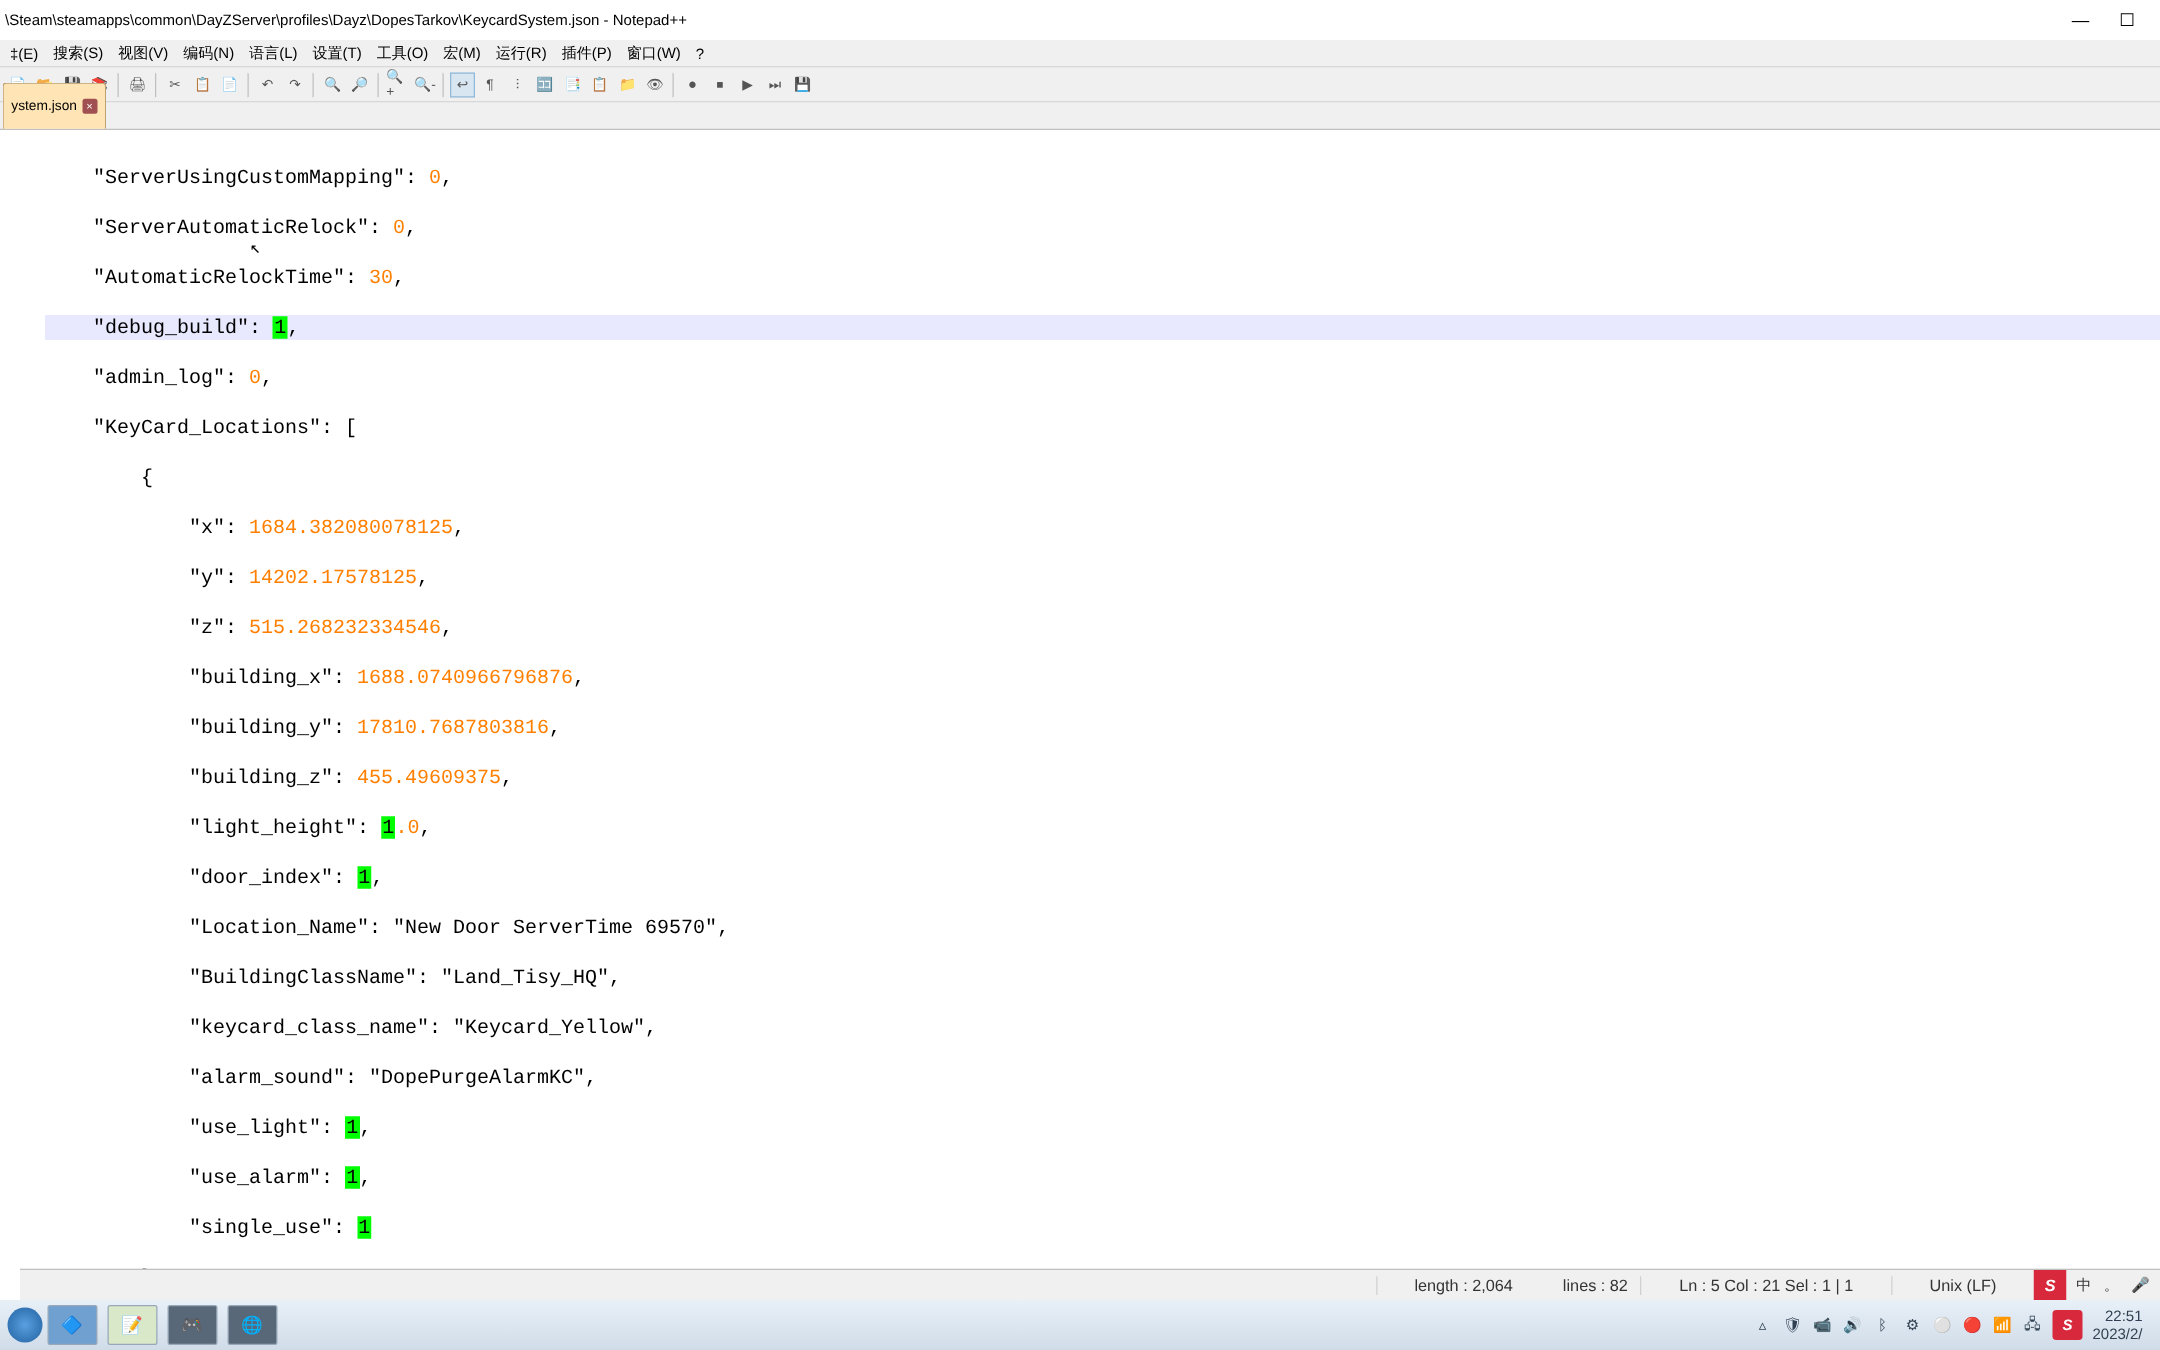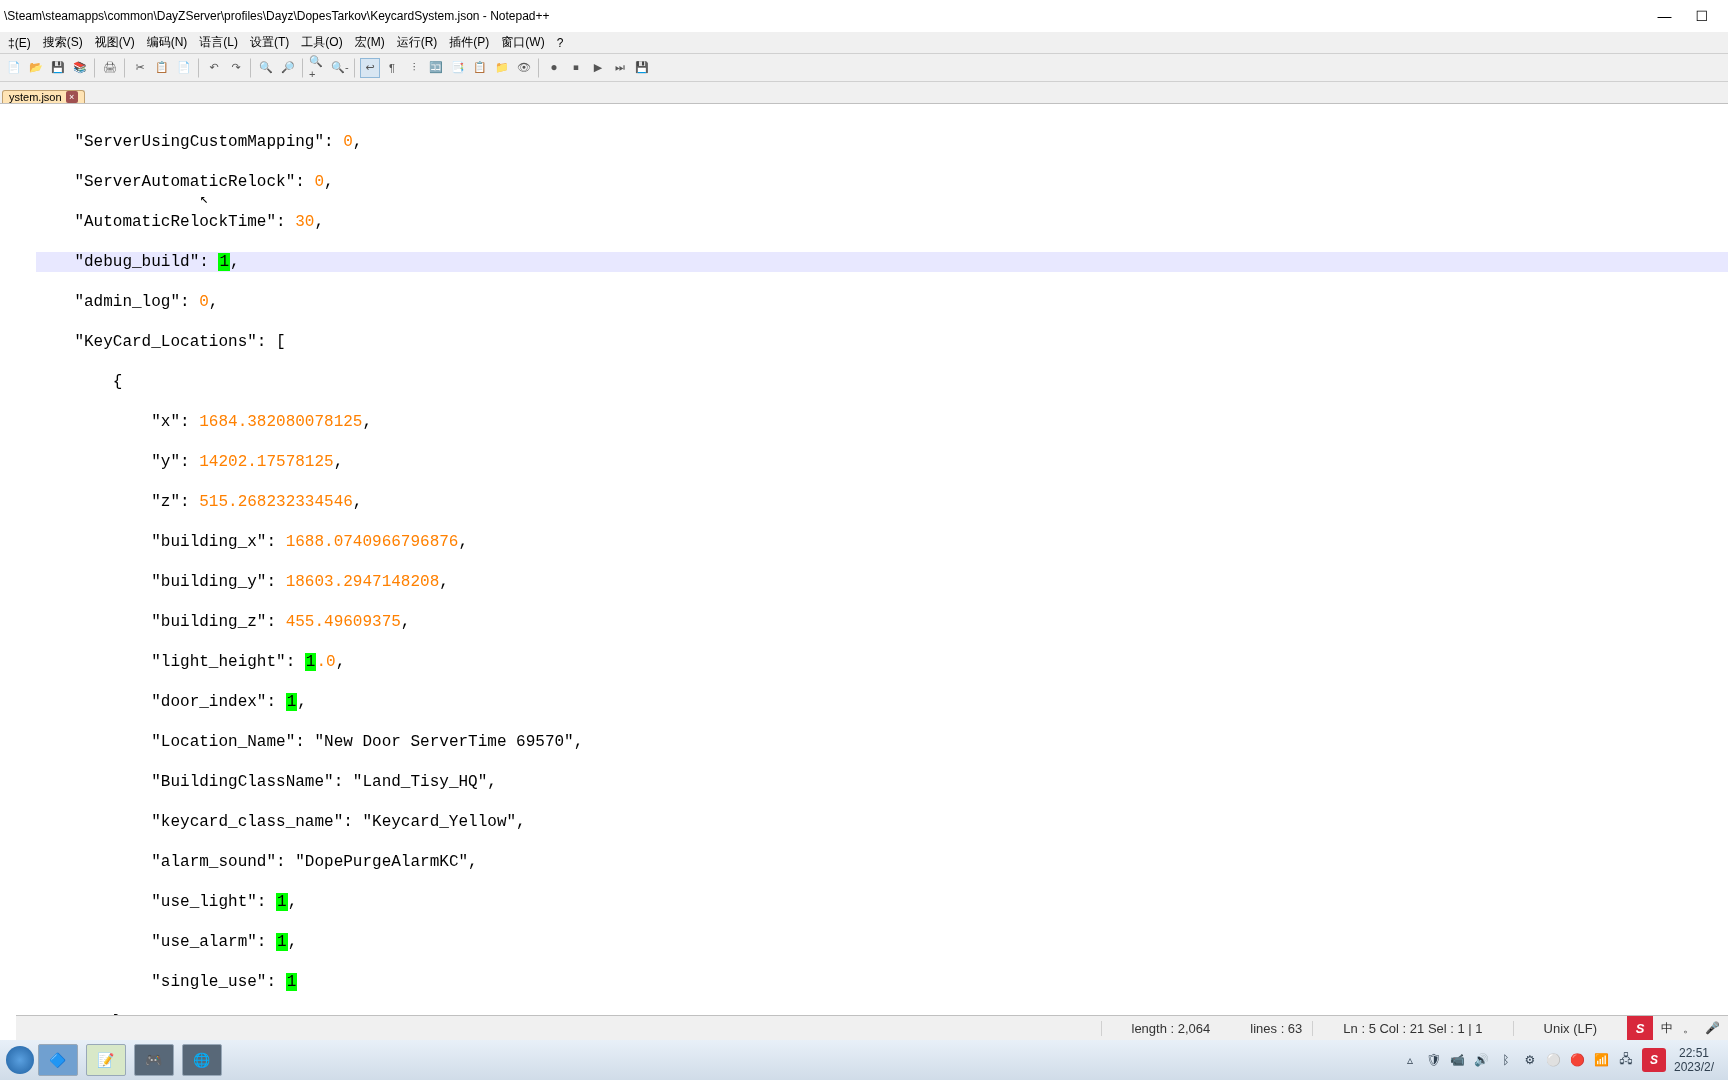--- a/index.html
+++ b/index.html
@@ -72,21 +72,21 @@
   background: #f0f0f0;
   display: flex;
   align-items: flex-end;
   padding-left: 2px;
   border-bottom: 1px solid #c0c0c0;
 }
 .tab {
   background: #ffe4b5;
   border: 1px solid #c0a070;
   border-bottom: none;
-  padding: 0 6px;
+  padding: 12px 6px;
   font-size: 11px;
   display: flex;
   align-items: center;
   gap: 4px;
   border-radius: 3px 3px 0 0;
 }
 .tab .close-x {
   width: 12px; height: 12px;
   background: #a05050;
   color: #fff;
@@ -181,21 +181,21 @@
 .tray {
   margin-left: auto;
   display: flex;
   align-items: center;
   gap: 8px;
   padding-right: 8px;
   color: #304050;
   font-size: 12px;
 }
 .tray .tray-icon { width: 16px; height: 16px; display: flex; align-items: center; justify-content: center; }
-.tray .clock { text-align: center; line-height: 14px; font-size: 12px; }
+.tray .clock { text-align: right; line-height: 14px; font-size: 12px; }
 .tray .sogou-tray {
   width: 24px; height: 24px;
   background: #d8283c;
   color: #fff;
   font-style: italic;
   font-weight: bold;
   display: flex; align-items: center; justify-content: center;
   border-radius: 3px;
 }
 </style>
@@ -274,21 +274,21 @@
 <div class="line">    <span class="key">"ServerAutomaticRelock"</span>: <span class="num">0</span>,</div>
 <div class="line">    <span class="key">"AutomaticRelockTime"</span>: <span class="num">30</span>,</div>
 <div class="line highlight">    <span class="key">"debug_build"</span>: <span class="hl-num">1</span>,<span class="cursor-ptr">↖</span></div>
 <div class="line">    <span class="key">"admin_log"</span>: <span class="num">0</span>,</div>
 <div class="line">    <span class="key">"KeyCard_Locations"</span>: [</div>
 <div class="line">        <span>{</span></div>
 <div class="line">            <span class="key">"x"</span>: <span class="num">1684.382080078125</span>,</div>
 <div class="line">            <span class="key">"y"</span>: <span class="num">14202.17578125</span>,</div>
 <div class="line">            <span class="key">"z"</span>: <span class="num">515.268232334546</span>,</div>
 <div class="line">            <span class="key">"building_x"</span>: <span class="num">1688.0740966796876</span>,</div>
-<div class="line">            <span class="key">"building_y"</span>: <span class="num">18603.2947148208</span>,</div>
+<div class="line">            <span class="key">"building_y"</span>: <span class="num">17810.7687803816</span>,</div>
 <div class="line">            <span class="key">"building_z"</span>: <span class="num">455.49609375</span>,</div>
 <div class="line">            <span class="key">"light_height"</span>: <span class="hl-num">1</span><span class="num">.0</span>,</div>
 <div class="line">            <span class="key">"door_index"</span>: <span class="hl-num">1</span>,</div>
 <div class="line">            <span class="key">"Location_Name"</span>: <span class="str">"New Door ServerTime 69570"</span>,</div>
 <div class="line">            <span class="key">"BuildingClassName"</span>: <span class="str">"Land_Tisy_HQ"</span>,</div>
 <div class="line">            <span class="key">"keycard_class_name"</span>: <span class="str">"Keycard_Yellow"</span>,</div>
 <div class="line">            <span class="key">"alarm_sound"</span>: <span class="str">"DopePurgeAlarmKC"</span>,</div>
 <div class="line">            <span class="key">"use_light"</span>: <span class="hl-num">1</span>,</div>
 <div class="line">            <span class="key">"use_alarm"</span>: <span class="hl-num">1</span>,</div>
 <div class="line">            <span class="key">"single_use"</span>: <span class="hl-num">1</span></div>
@@ -302,21 +302,21 @@
 
 
 
 
 
 </div>
 
 <div class="statusbar">
   <div class="spacer"></div>
   <div class="cell">length : 2,064</div>
-  <div class="cell" style="padding:0 10px;border:none">lines : 63</div>
+  <div class="cell" style="padding:0 10px;border:none">lines : 82</div>
   <div class="cell">Ln : 5   Col : 21   Sel : 1 | 1</div>
   <div class="cell">Unix (LF)</div>
   <div class="sogou">S</div>
   <div class="rt">
     <span>中</span>
     <span>。</span>
     <span>🎤</span>
   </div>
 </div>
 

